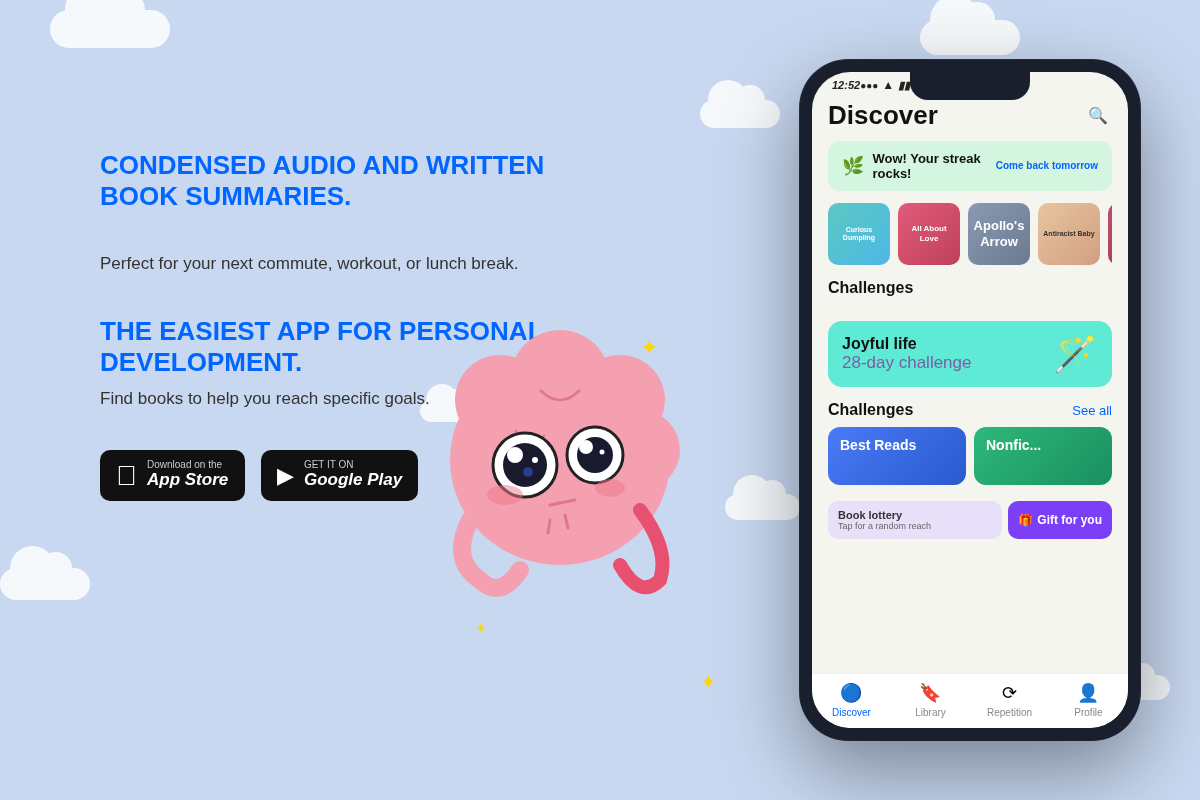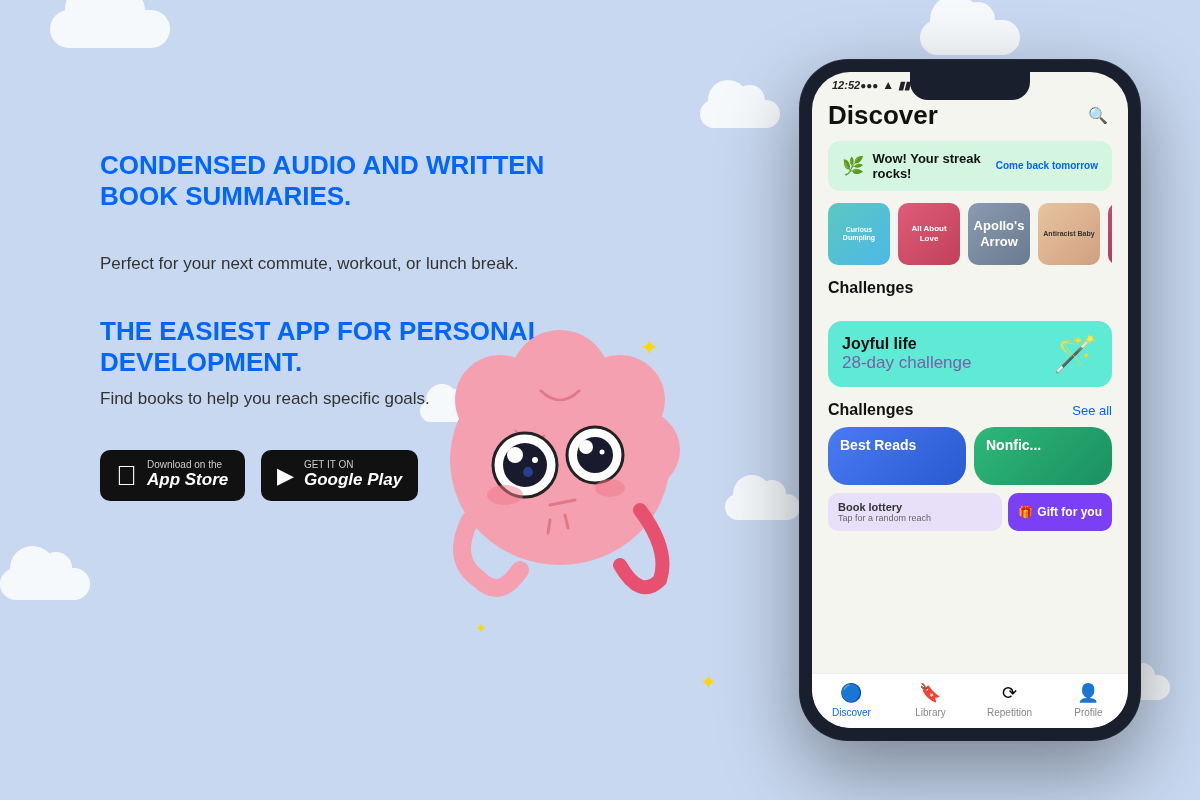--- a/index.html
+++ b/index.html
@@ -278,21 +278,21 @@
       color: #0066ff;
       font-weight: 500;
     }
 
     .collections-row {
       display: flex;
       gap: 8px;
     }
 
     .collection-card {
-      border-radius: 20px;
+      border-radius: 12px;
       padding: 10px 12px;
       flex: 1;
       font-size: 14px;
       font-weight: 800;
       color: white;
       min-height: 58px;
       display: flex;
       align-items: flex-start;
     }
 
@@ -561,21 +561,21 @@
         </div>
         <div class="collections-row">
           <div class="collection-card" style="background:linear-gradient(135deg,#4a7af5,#2a5ad0);">
             <span>Best Reads</span>
           </div>
           <div class="collection-card" style="background:linear-gradient(135deg,#2db87a,#1a9060);">
             <span>Nonfic...</span>
           </div>
         </div>
 
-        <div class="lottery-bar" style="margin-top:8px;">
+        <div class="lottery-bar" style="margin-top:16px;">
           <div class="lottery-card">
             <div style="font-size:11px;font-weight:700;color:#333;">Book lottery</div>
             <div style="font-size:9px;color:#666;">Tap for a random reach</div>
           </div>
           <div class="gift-card">
             <span>🎁</span>
             <span>Gift for you</span>
           </div>
         </div>
       </div>

